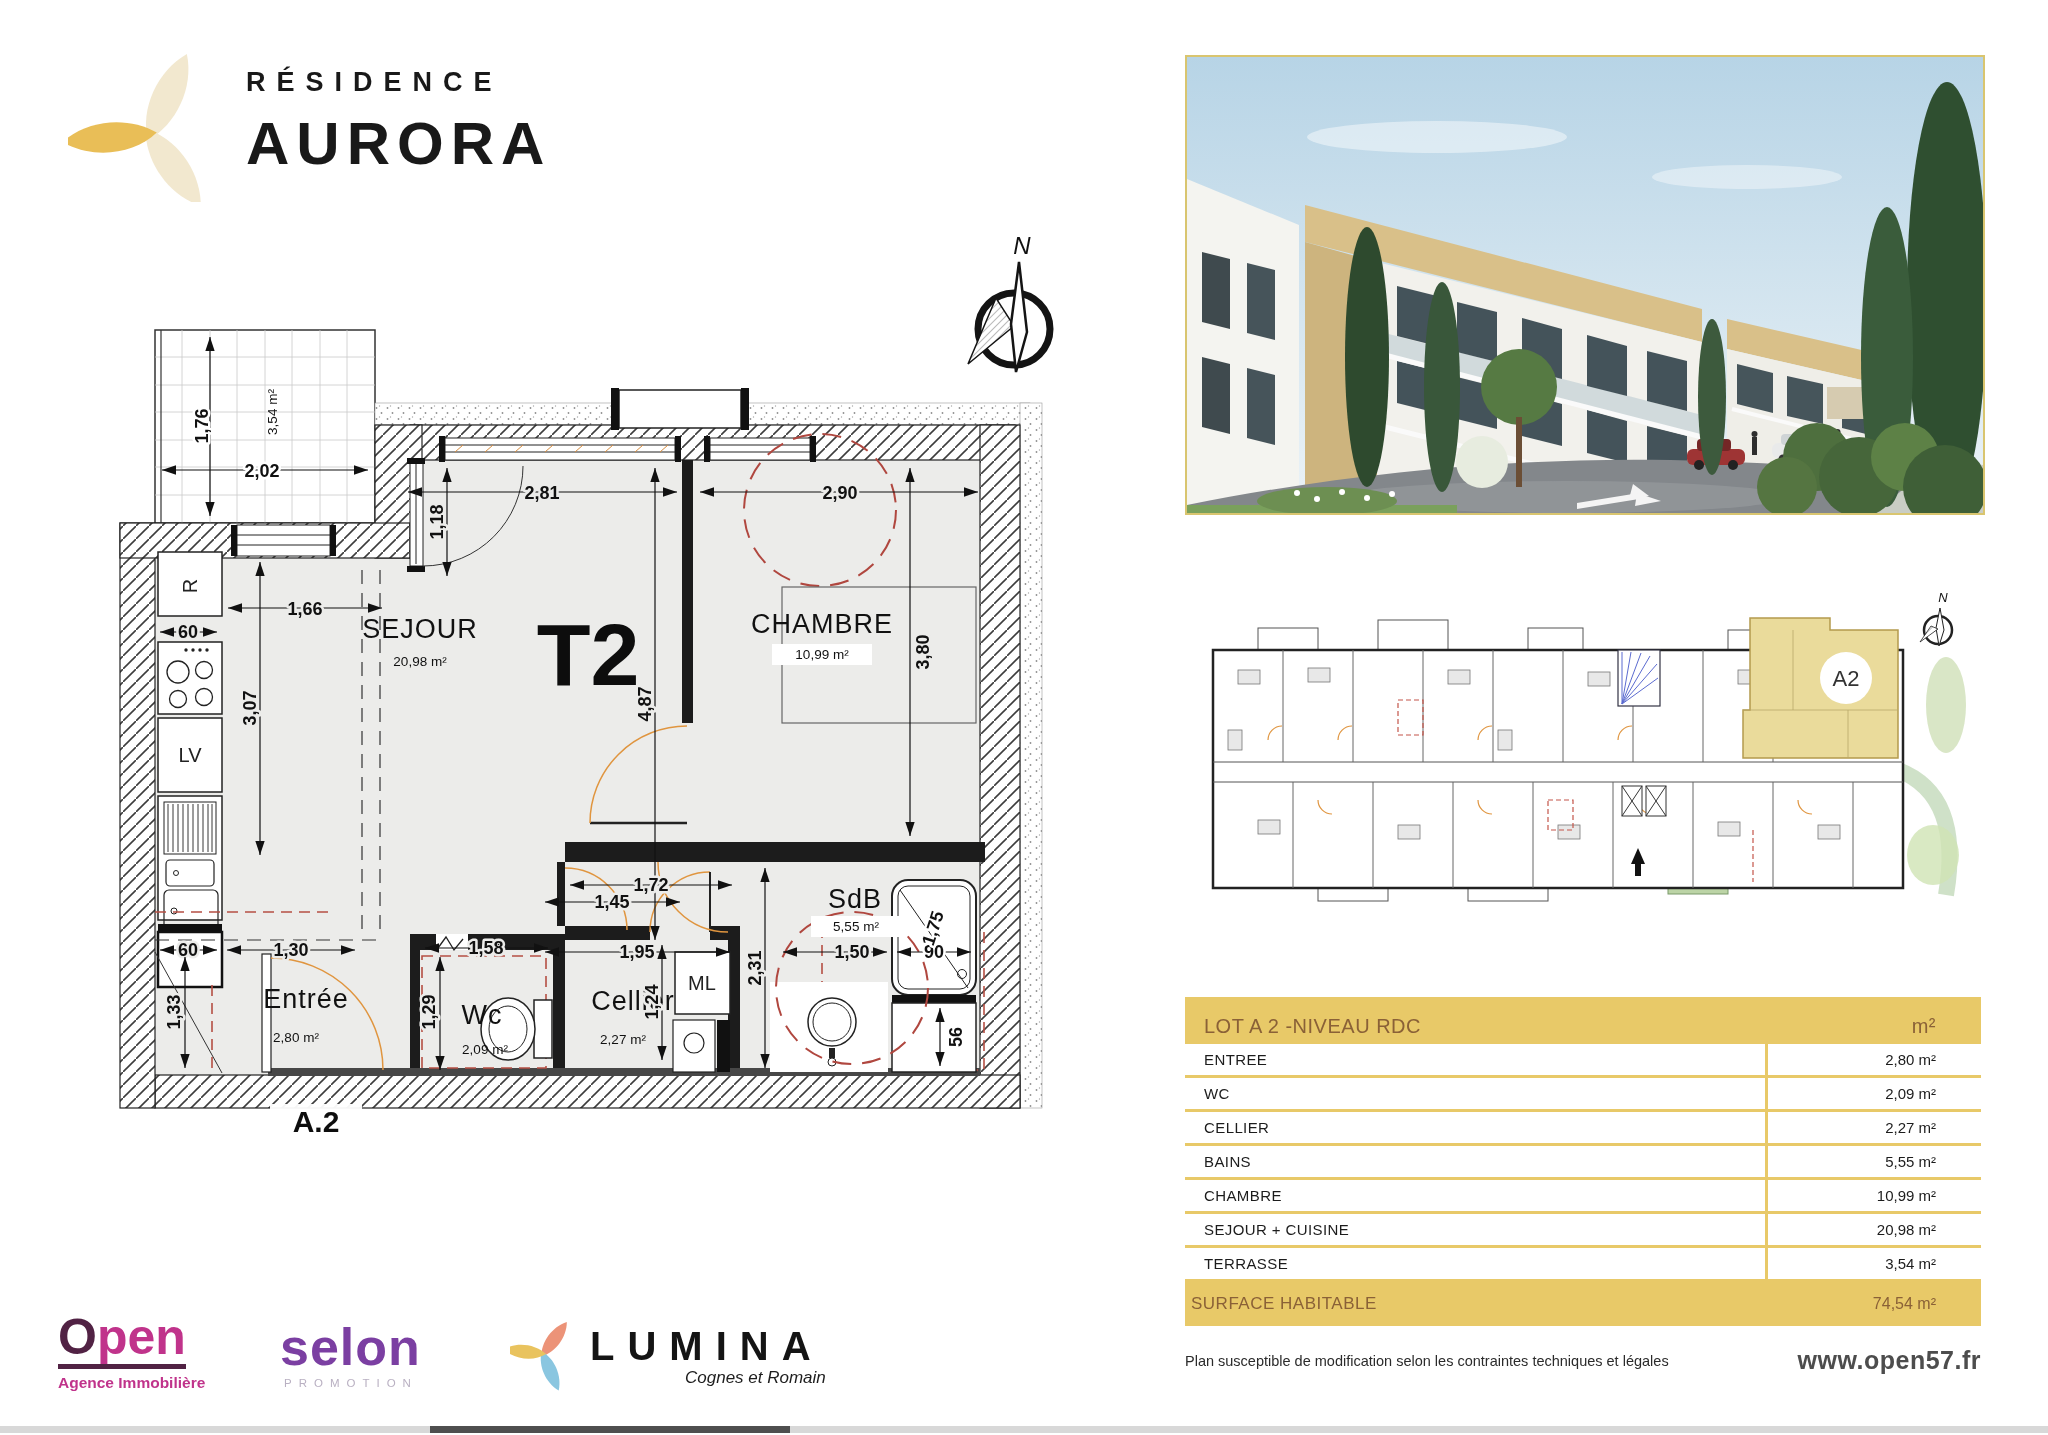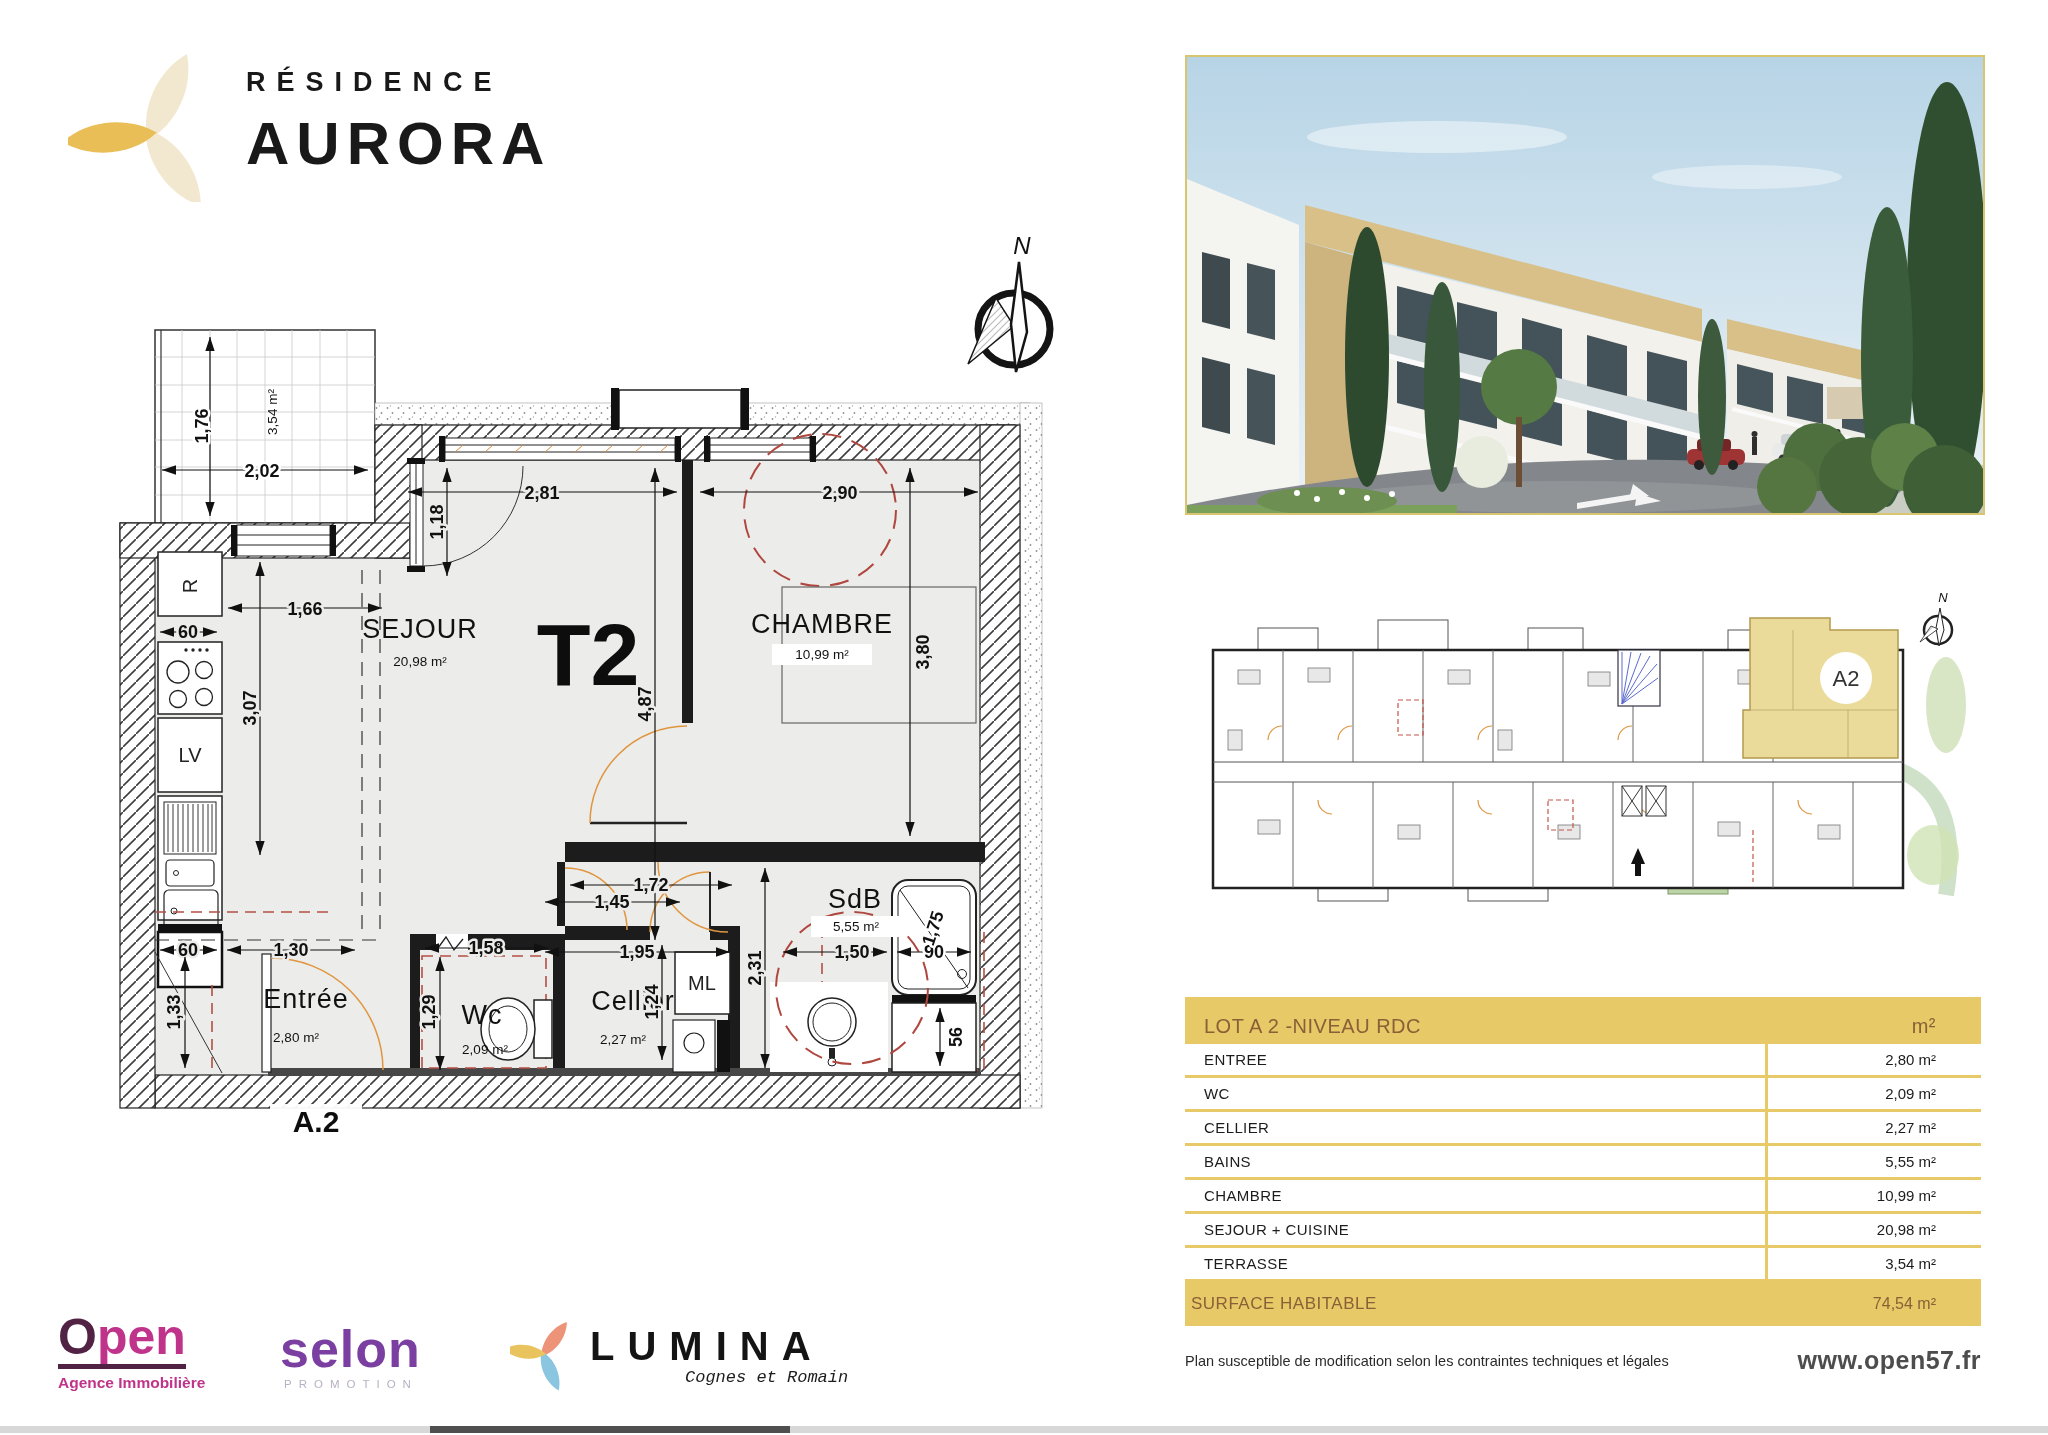--- a/index.html
+++ b/index.html
@@ -46,34 +46,34 @@
   .t-foot{display:flex;height:44px;background:#e8c968;color:#8a6137;align-items:center;}
   .t-foot .lbl{flex:1;padding-left:6px;letter-spacing:0.5px;font-size:17px;}
   .t-foot .val{width:216px;text-align:right;padding-right:45px;box-sizing:border-box;font-size:16px;}
 
   .footnote{position:absolute;left:1185px;top:1346px;width:796px;display:flex;
             justify-content:space-between;align-items:center;}
   .disclaimer{font-size:14.5px;color:#2b2b2b;}
   .website{font-size:25px;font-weight:800;color:#4d4d4d;letter-spacing:0.5px;cursor:pointer;}
 
   
-  .partners{position:absolute;left:58px;top:1312px;display:flex;align-items:center;}
+  .partners{position:absolute;left:58px;top:1312px;display:flex;align-items:flex-start;}
   .logo-open{width:180px;}
   .open-word{font-size:50px;font-weight:800;letter-spacing:0px;line-height:1;
              border-bottom:5px solid #512244;display:inline-block;padding-bottom:2px;}
   .open-o{color:#512244;}
   .open-rest{color:#c0338b;}
   .open-tag{color:#c0338b;font-weight:700;font-size:15.5px;margin-top:5px;}
   .logo-cengiz{margin-left:42px;margin-top:12px;width:190px;}
   .cengiz-word{font-size:52px;font-weight:700;color:#7b3fa2;line-height:0.9;letter-spacing:1px;}
   .cengiz-tag{font-size:11.5px;letter-spacing:7px;color:#b9b0c2;margin-top:6px;margin-left:4px;}
   .logo-lumina{margin-left:40px;display:flex;align-items:flex-start;}
   .lumina-text{margin-left:14px;}
   .lumina-word{font-size:40px;font-weight:600;letter-spacing:13px;color:#141414;line-height:1;margin-top:14px;}
-  .lumina-tag{font-family:Liberation Mono, monospace;font-style:italic;font-size:17px;color:#1d1d1d;
+  .lumina-tag{font-family:Liberation Sans, sans-serif;font-style:italic;font-size:17px;color:#1d1d1d;
               margin-top:2px;margin-left:95px;}
 
   .scrollbar{position:absolute;left:0;right:0;bottom:2px;height:7px;background:#d8d8d8;}
   .scroll-thumb{position:absolute;left:430px;width:360px;top:0;bottom:0;background:#4f4f4f;cursor:grab;}
 </style>
 </head>
 <body>
 
 <div class="page">
 

